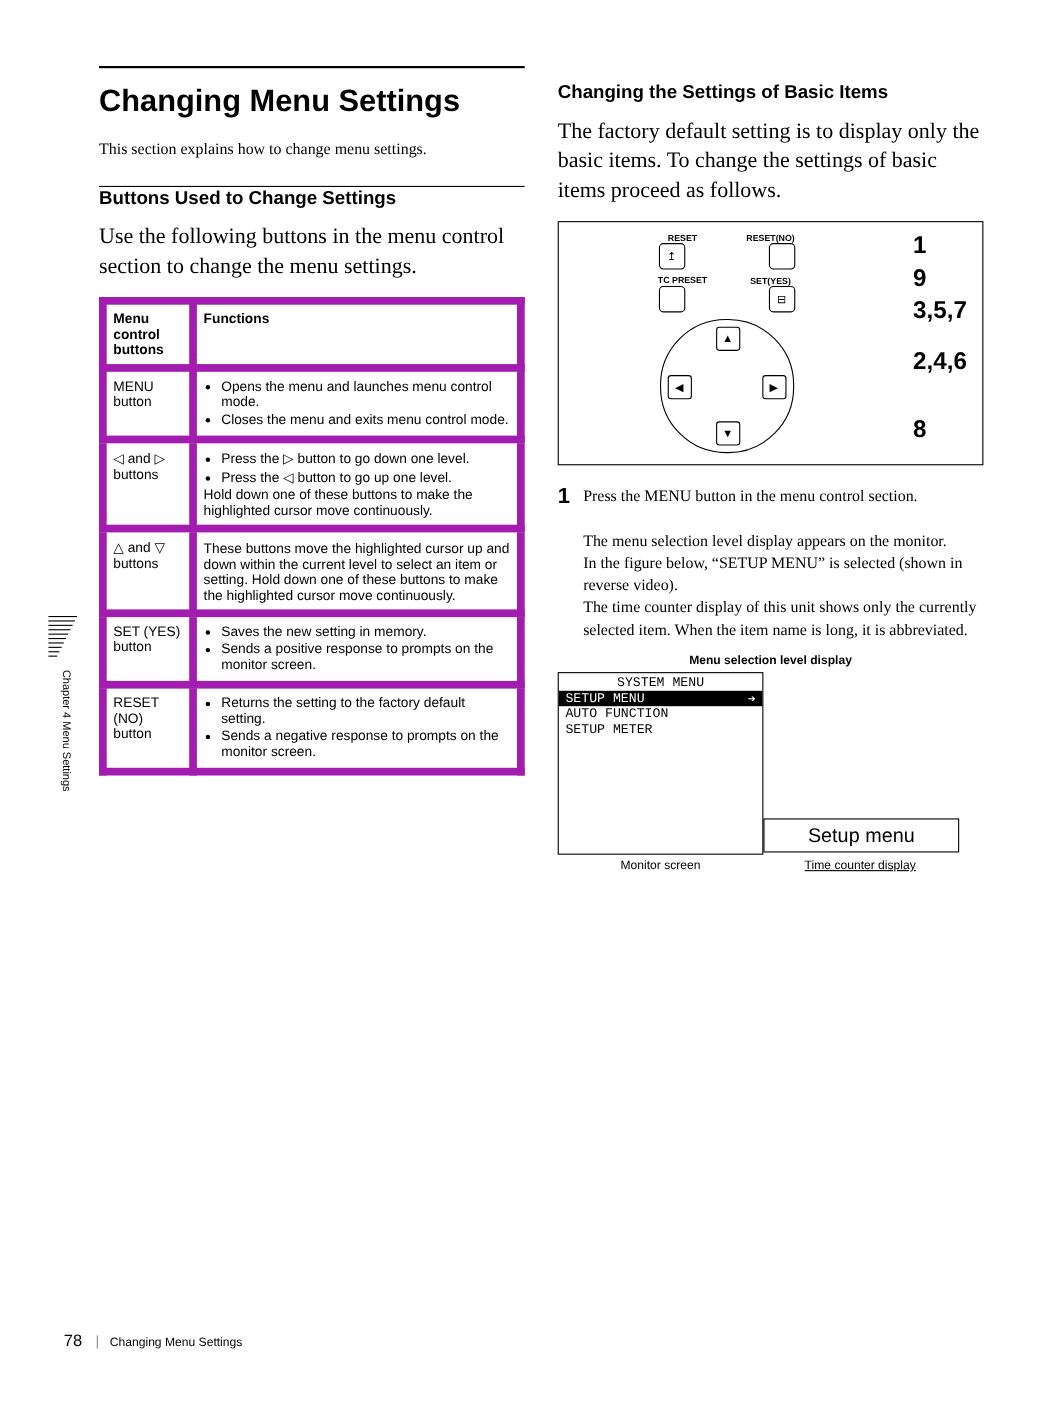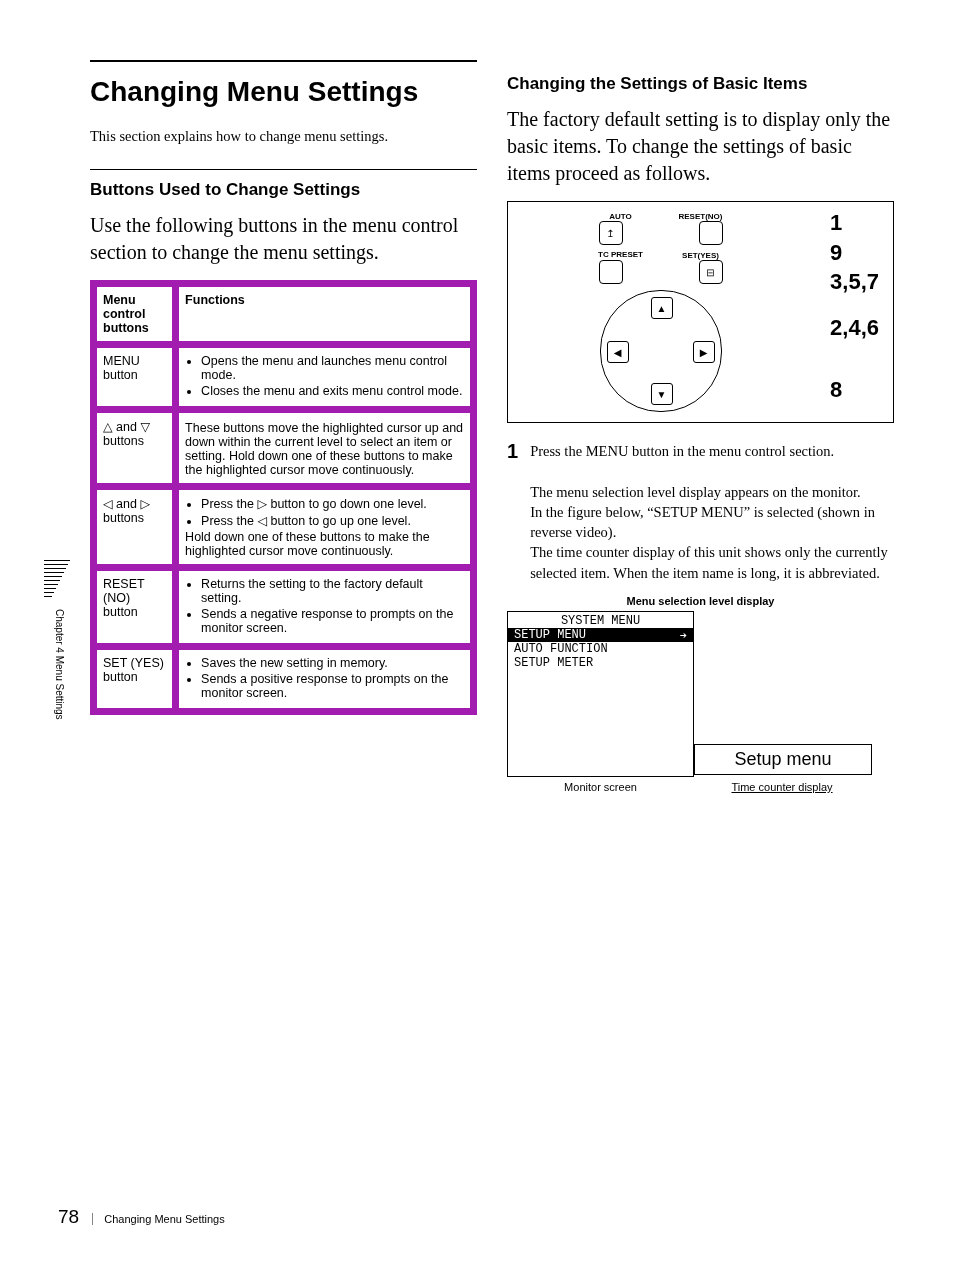--- a/index.html
+++ b/index.html
@@ -32,21 +32,20 @@
   .intro {
     font-size: 14.5px;
     margin: 12px 0 24px 0;
   }
   h2 {
     font-family: Arial, Helvetica, sans-serif;
     font-weight: bold;
     font-size: 17px;
     margin: 0 0 12px 0;
     border-top: 1px solid #000;
-    padding-top: 10px;
   }
   h2.no-rule { border-top: none; padding-top: 0; }
   .body-text {
     font-size: 20px;
     margin: 0 0 14px 0;
     line-height: 1.35;
   }
   table.buttons {
     border-collapse: collapse;
     width: 100%;
@@ -213,21 +212,21 @@
 
   
   .footer {
     position: absolute;
     left: 58px;
     bottom: 46px;
     font-family: Arial, Helvetica, sans-serif;
     font-size: 11px;
   }
   .footer .pnum {
-    font-size: 19px;
+    font-size: 15px;
     margin-right: 6px;
   }
   .footer .divider {
     display: inline-block;
     border-left: 1px solid #888;
     height: 12px;
     margin: 0 8px -2px 4px;
   }
 </style>
 </head>
@@ -253,64 +252,64 @@
         <tr>
           <td>MENU button</td>
           <td class="func">
             <ul>
               <li>Opens the menu and launches menu control mode.</li>
               <li>Closes the menu and exits menu control mode.</li>
             </ul>
           </td>
         </tr>
         <tr>
-          <td>△ and ▽ buttons</td>
-          <td class="func">
-            <p>These buttons move the highlighted cursor up and down within the current level to select an item or setting. Hold down one of these buttons to make the highlighted cursor move continuously.</p>
-          </td>
-        </tr>
-        <tr>
           <td>◁ and ▷ buttons</td>
           <td class="func">
             <ul>
               <li>Press the ▷ button to go down one level.</li>
               <li>Press the ◁ button to go up one level.</li>
             </ul>
             <p>Hold down one of these buttons to make the highlighted cursor move continuously.</p>
           </td>
         </tr>
         <tr>
+          <td>△ and ▽ buttons</td>
+          <td class="func">
+            <p>These buttons move the highlighted cursor up and down within the current level to select an item or setting. Hold down one of these buttons to make the highlighted cursor move continuously.</p>
+          </td>
+        </tr>
+        <tr>
+          <td>SET (YES) button</td>
+          <td class="func">
+            <ul>
+              <li>Saves the new setting in memory.</li>
+              <li>Sends a positive response to prompts on the monitor screen.</li>
+            </ul>
+          </td>
+        </tr>
+        <tr>
           <td>RESET (NO) button</td>
           <td class="func">
             <ul>
               <li>Returns the setting to the factory default setting.</li>
               <li>Sends a negative response to prompts on the monitor screen.</li>
             </ul>
           </td>
         </tr>
-        <tr>
-          <td>SET (YES) button</td>
-          <td class="func">
-            <ul>
-              <li>Saves the new setting in memory.</li>
-              <li>Sends a positive response to prompts on the monitor screen.</li>
-            </ul>
-          </td>
-        </tr>
       </tbody>
     </table>
   </div>
 
   <div class="col">
     <h2 class="no-rule" style="margin-top:14px">Changing the Settings of Basic Items</h2>
     <p class="body-text">The factory default setting is to display only the basic items. To change the settings of basic items proceed as follows.</p>
 
     <div class="panel-diagram">
       <div class="row-lbls" style="margin-left:-80px">
-        <div class="lbl-small">AUTO</div>
+        <div class="lbl-small">RESET</div>
         <div class="lbl-small">RESET(NO)</div>
       </div>
       <div class="row-btns" style="margin-left:-80px">
         <span class="sq-btn">↥</span>
         <span style="width:36px"></span>
         <span class="sq-btn"></span>
       </div>
       <div class="row-lbls" style="margin-left:-80px">
         <div class="lbl-small" style="line-height:1">TC PRESET</div>
         <div class="lbl-small">SET(YES)</div>

